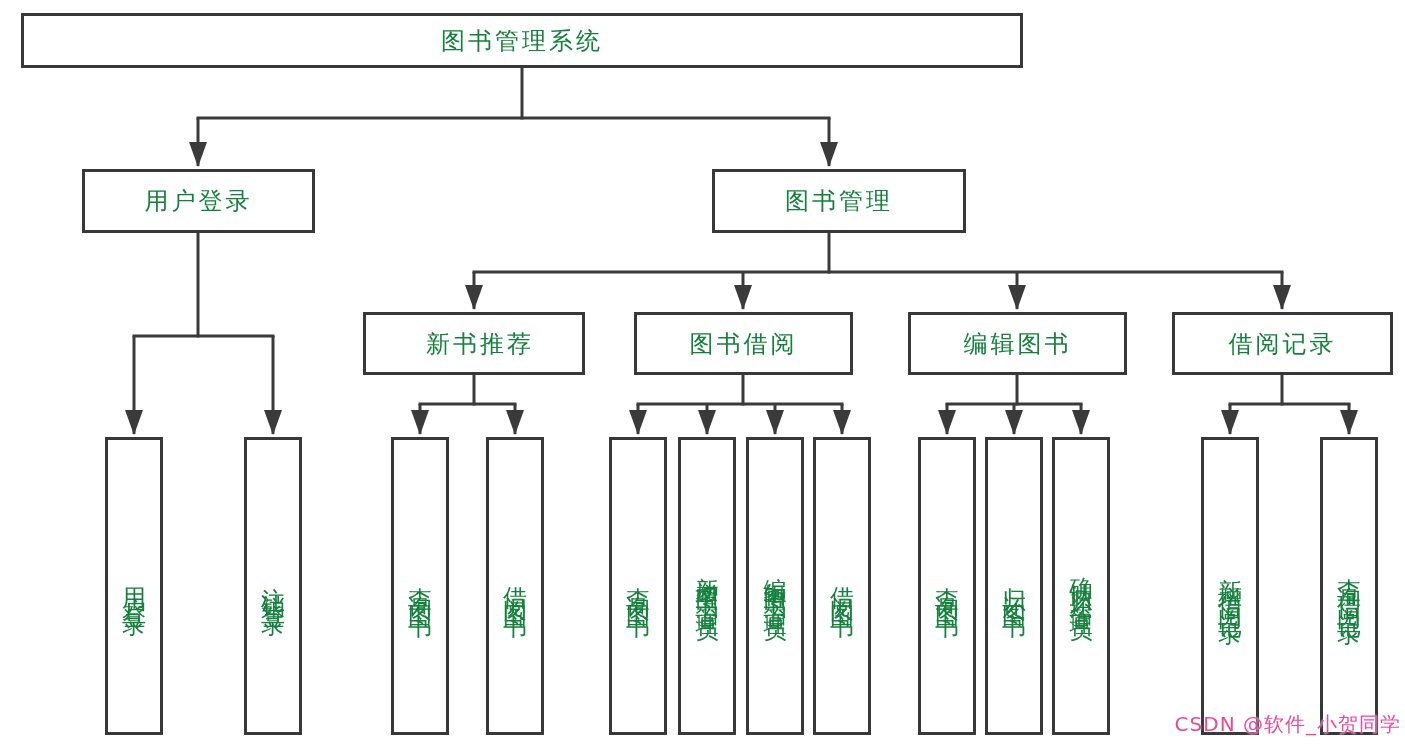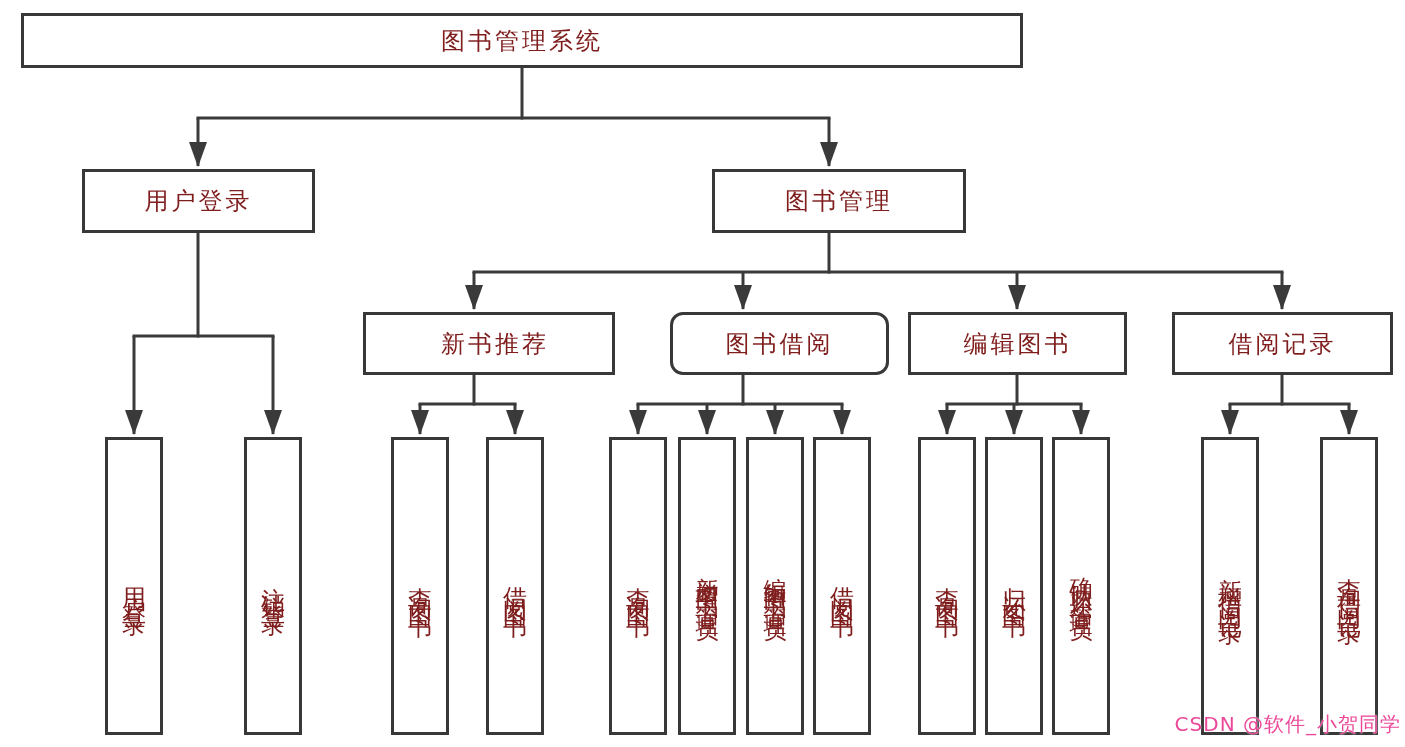--- a/index.html
+++ b/index.html
@@ -22,21 +22,21 @@
     pointer-events: none;
   }
   .box {
     position: absolute;
     box-sizing: border-box;
     border: 3px solid #383838;
     background: #ffffff;
     display: flex;
     align-items: center;
     justify-content: center;
-    color: #7f1d1d;
+    color: #15803d;
     text-align: center;
   }
   .hlabel {
     font-size: 24px;
     letter-spacing: 3px;
     line-height: 1;
     white-space: nowrap;
   }
   .vtext {
     writing-mode: vertical-rl;
@@ -127,24 +127,24 @@
     <span class="hlabel">图书管理系统</span>
   </div>
 
   <div class="box lvl2" style="left:82px; width:233px;">
     <span class="hlabel">用户登录</span>
   </div>
   <div class="box lvl2" style="left:712px; width:254px;">
     <span class="hlabel">图书管理</span>
   </div>
 
-  <div class="box lvl3" style="left:363px; width:252px;padding-left:12px;">
+  <div class="box lvl3" style="left:363px; width:222px;padding-left:12px;">
     <span class="hlabel">新书推荐</span>
   </div>
-  <div class="box lvl3" style="left:670px; width:219px;border-radius:13px;">
+  <div class="box lvl3" style="left:634px; width:219px;">
     <span class="hlabel">图书借阅</span>
   </div>
   <div class="box lvl3" style="left:908px; width:219px;">
     <span class="hlabel">编辑图书</span>
   </div>
   <div class="box lvl3" style="left:1172px; width:221px;">
     <span class="hlabel">借阅记录</span>
   </div>
 
   <div class="box leaf" style="left:105px;">

